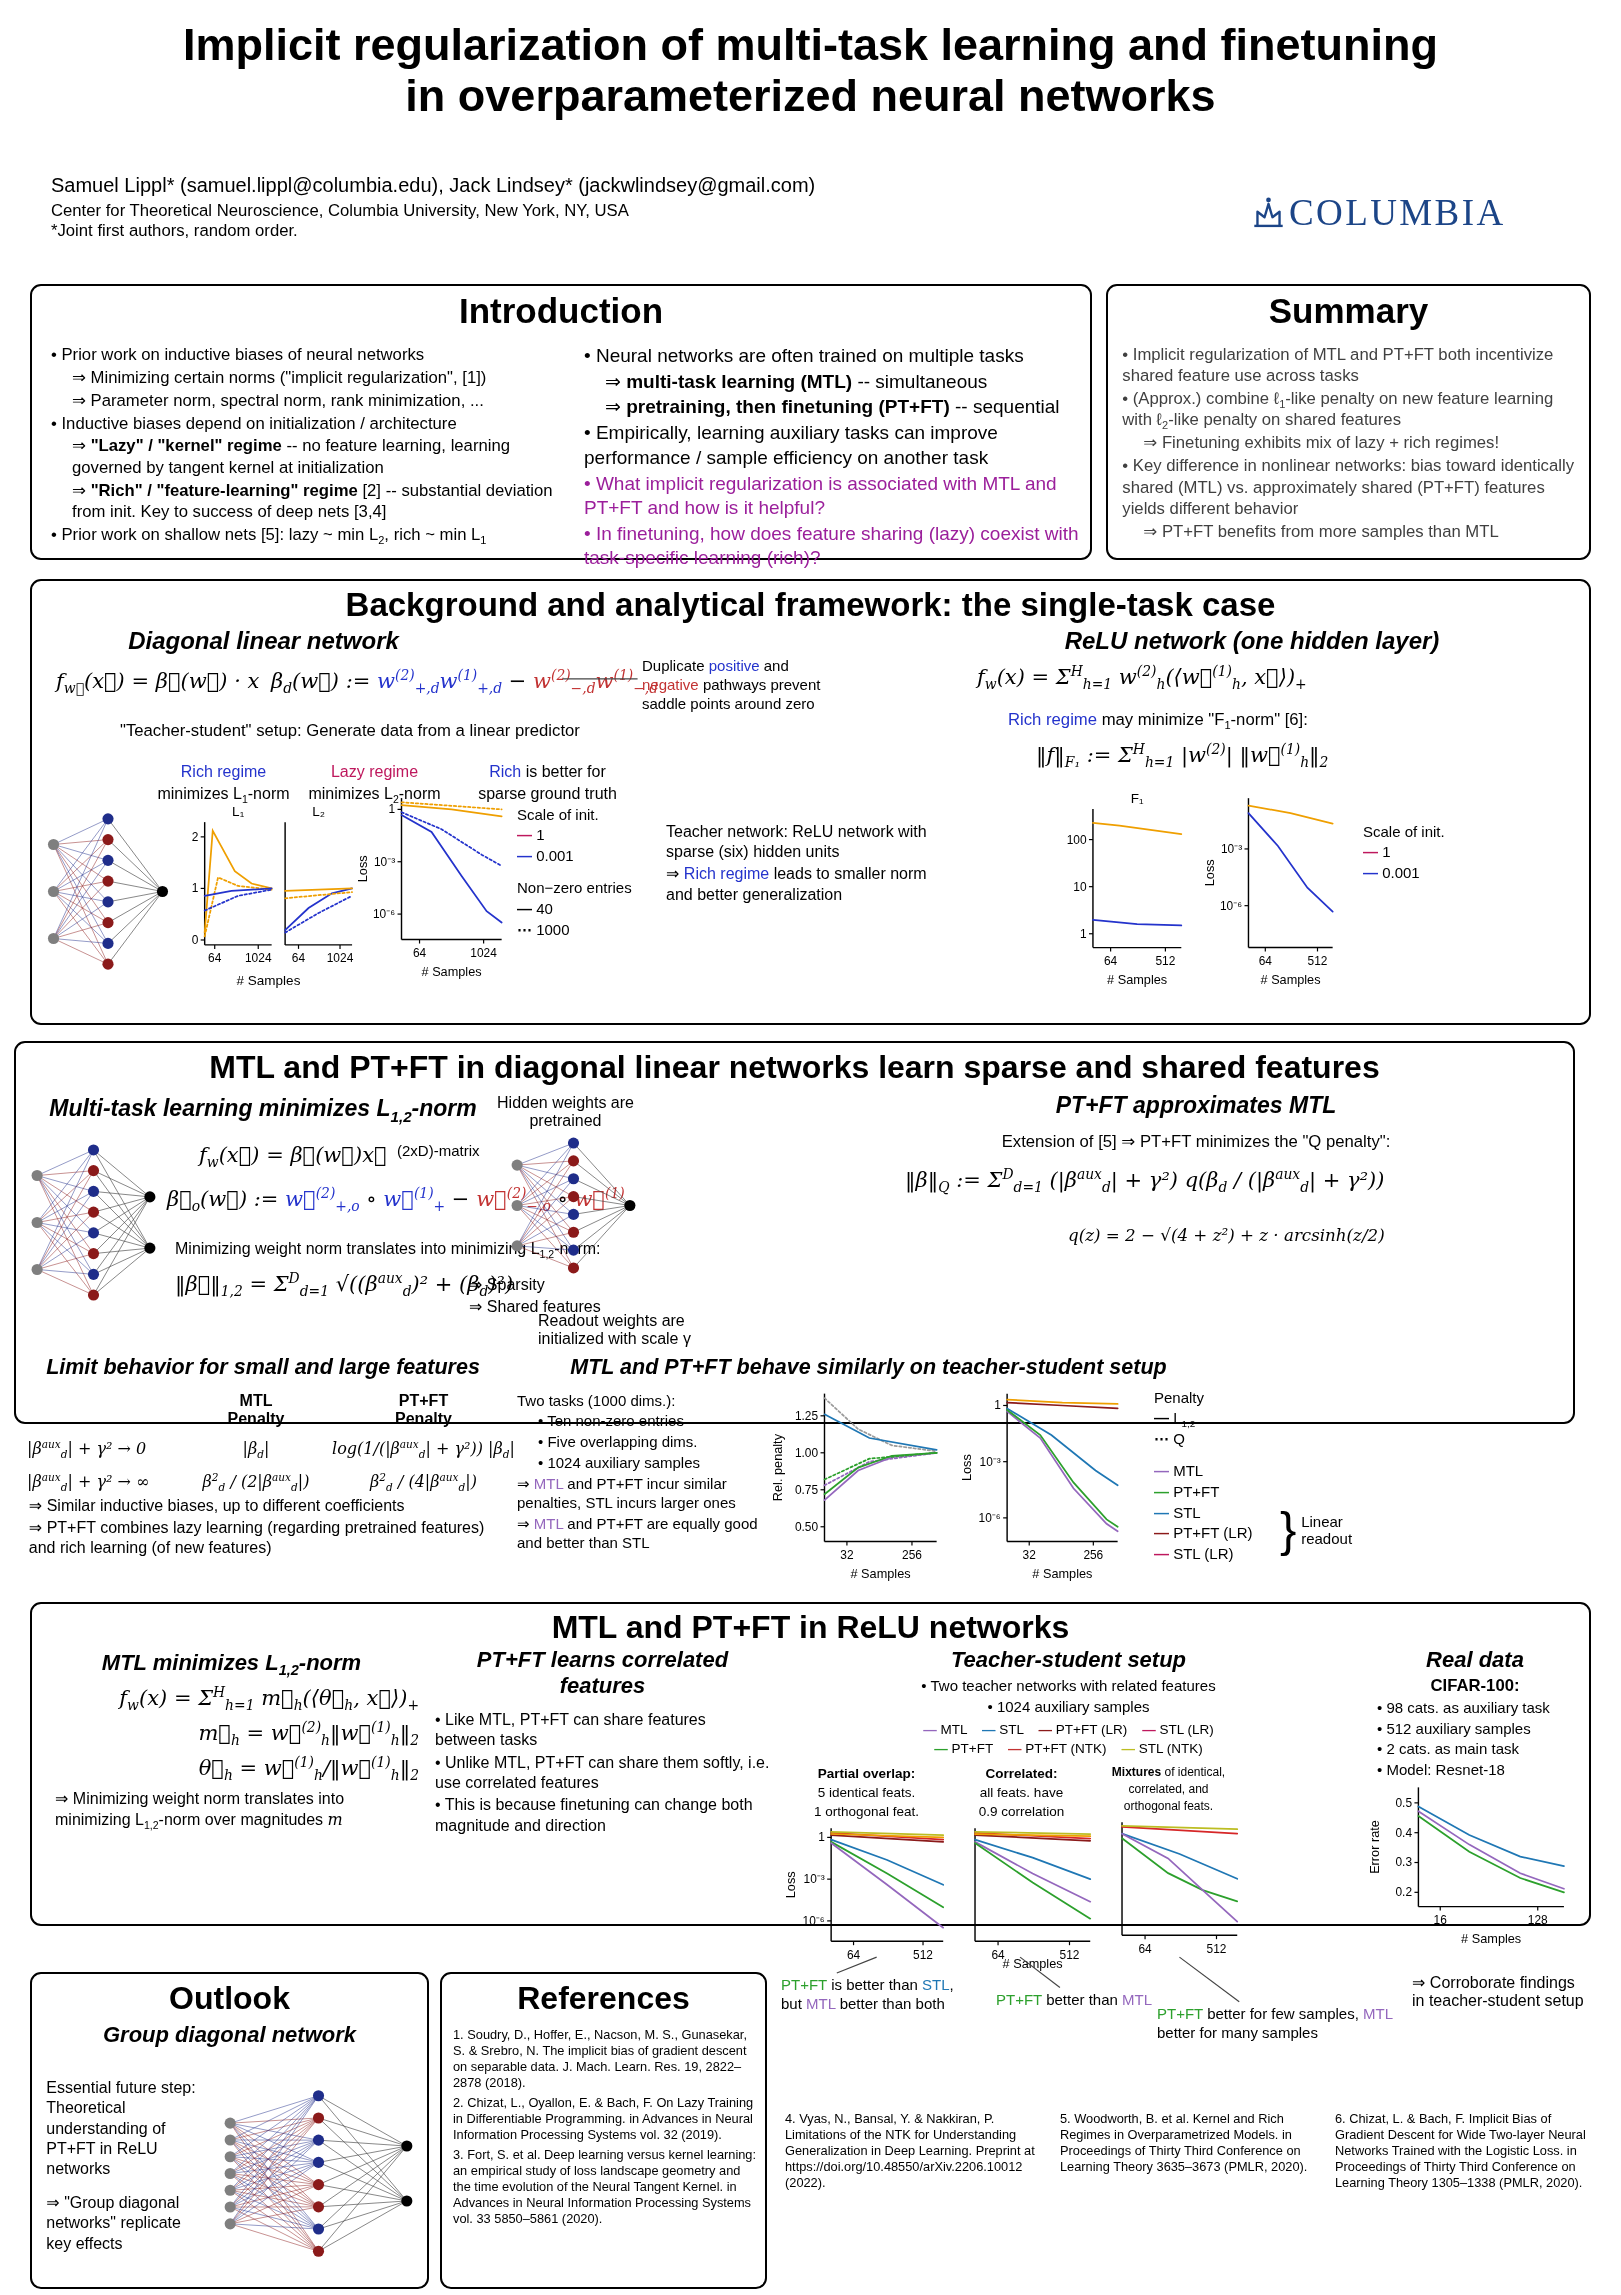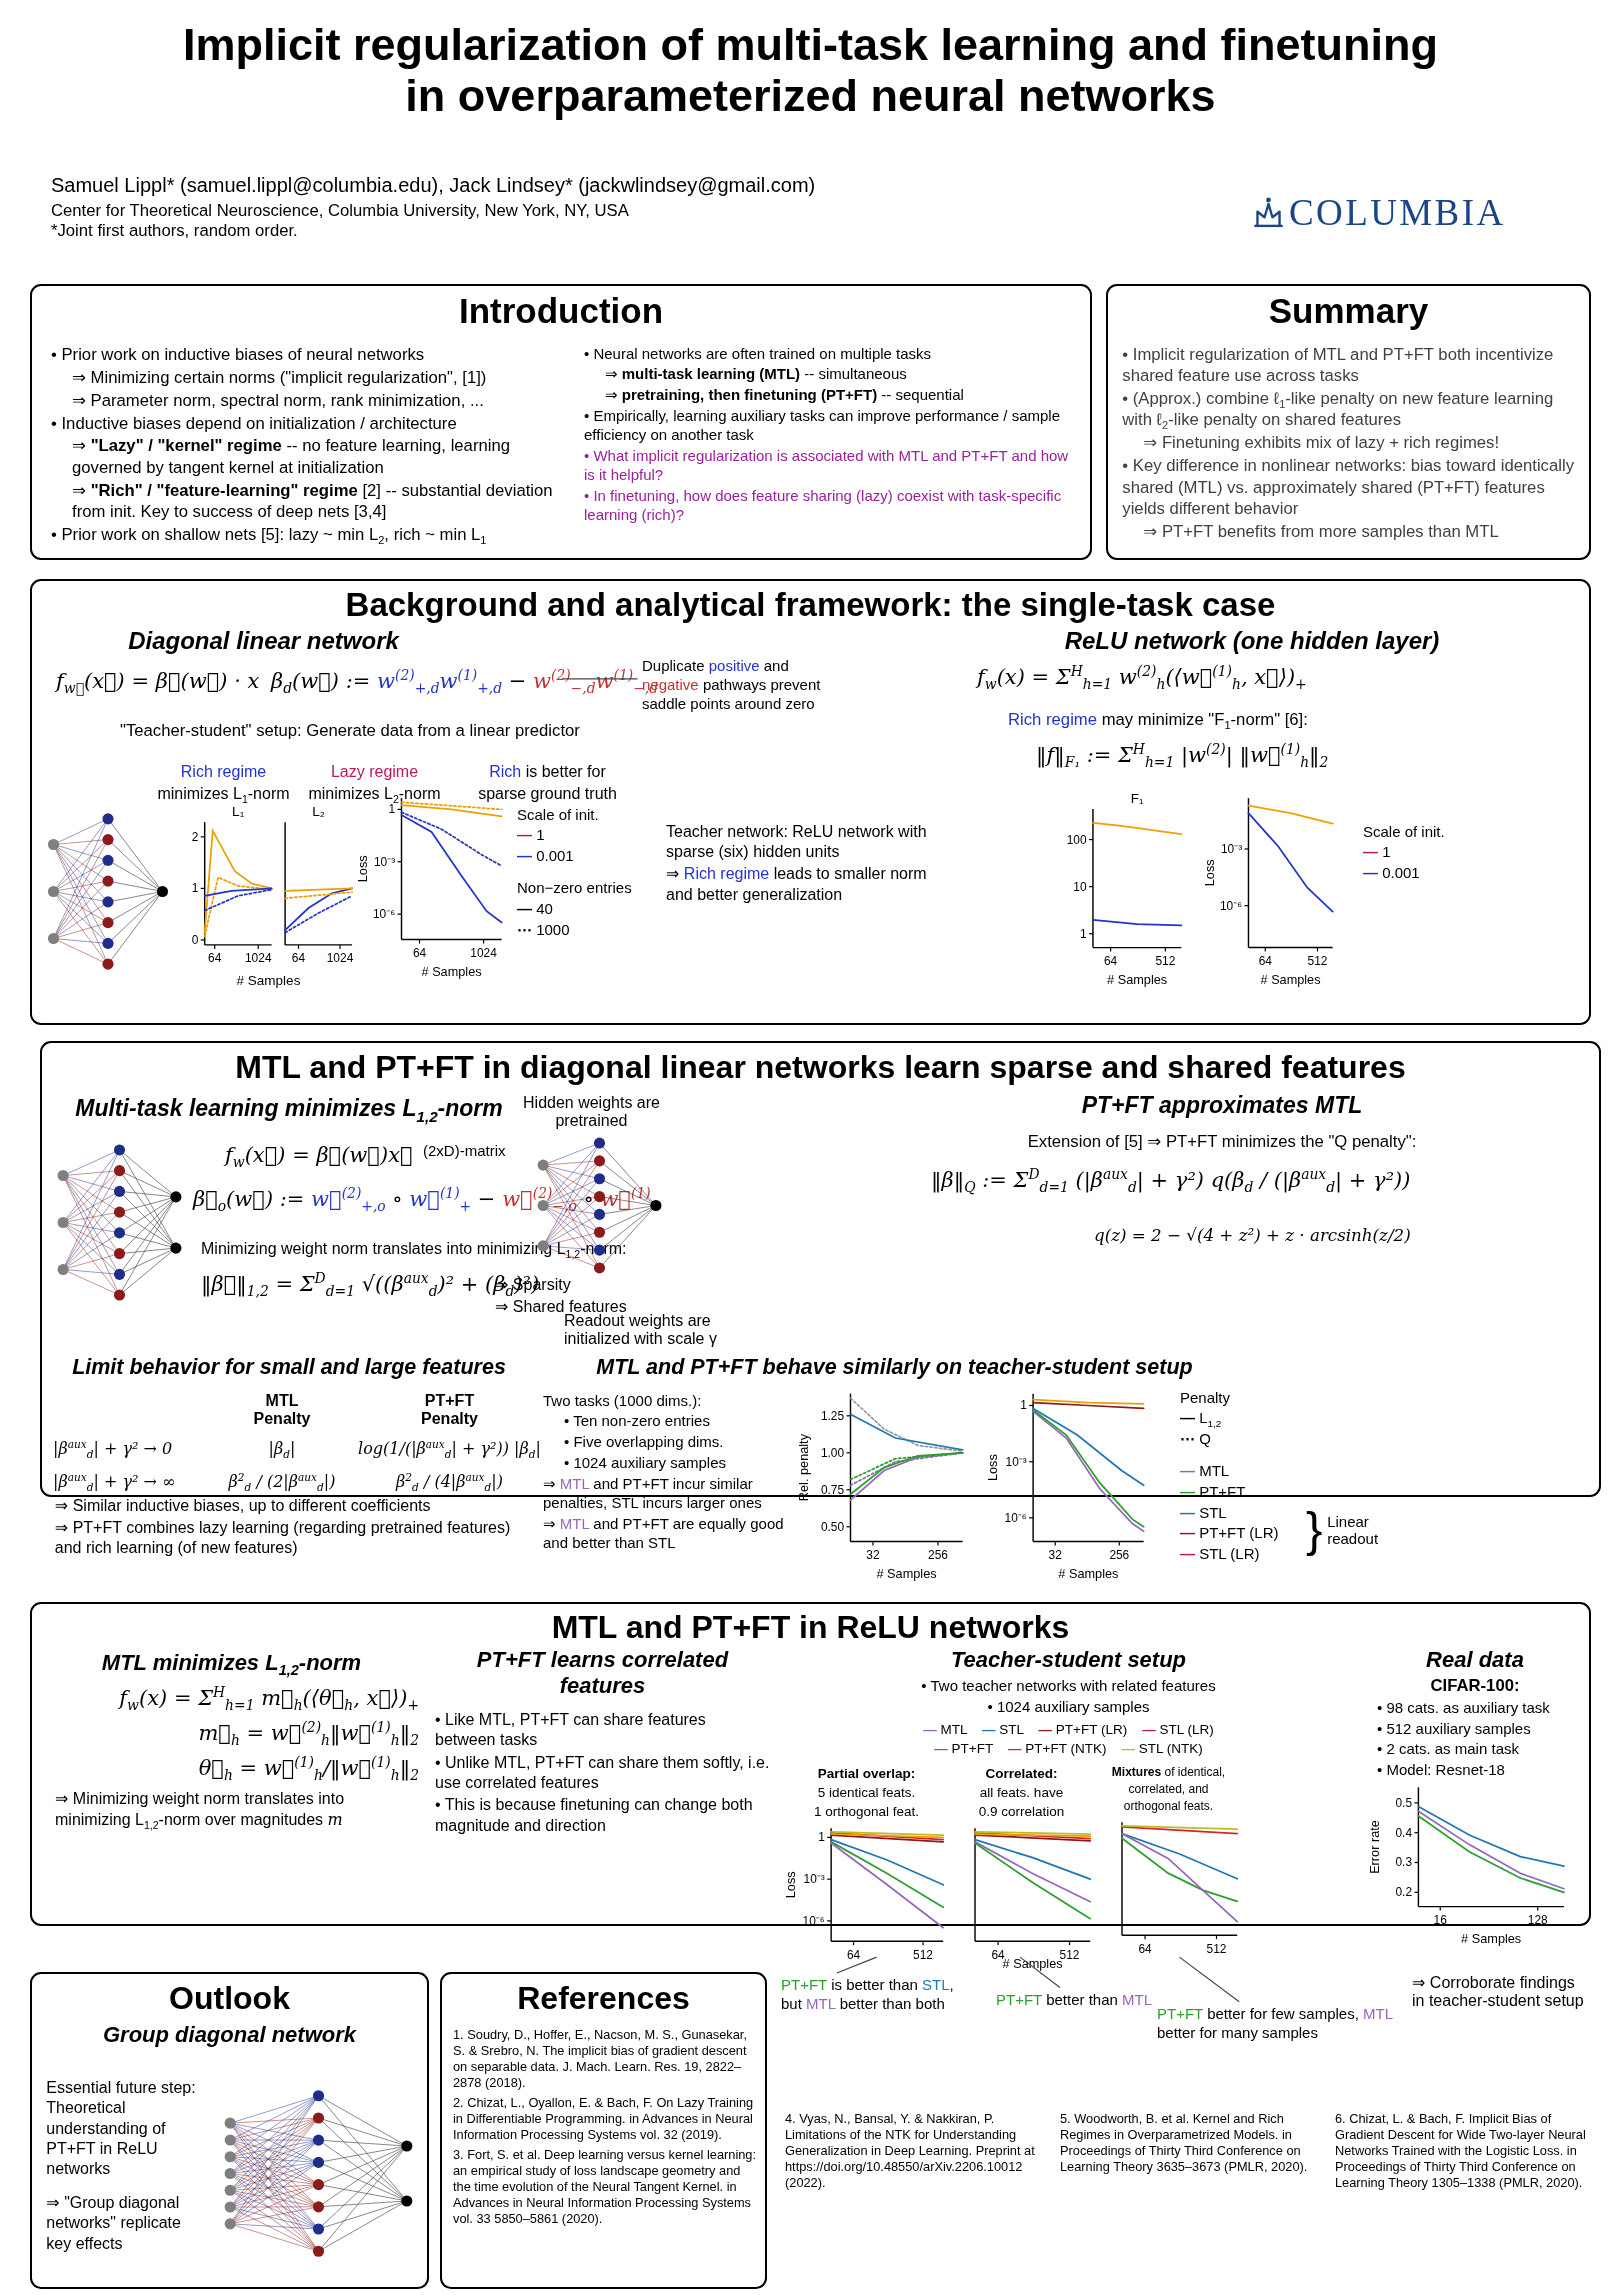--- a/index.html
+++ b/index.html
@@ -54,21 +54,21 @@
   <div class="sec-title" style="font-size:35px;margin-top:4.8px">Introduction</div>
   <div class="abs" style="left:19px;top:56px;width:513px;font-size:16.7px">
       <div class="ln "><span class="seg ">• Prior work on inductive biases of neural networks</span></div>
       <div class="ln ind"><span class="seg ">⇒ Minimizing certain norms ("implicit regularization", [1])</span></div>
       <div class="ln ind"><span class="seg ">⇒ Parameter norm, spectral norm, rank minimization, ...</span></div>
       <div class="ln "><span class="seg ">• Inductive biases depend on initialization / architecture</span></div>
       <div class="ln ind"><span class="seg ">⇒ </span><span class="seg b">"Lazy" / "kernel" regime</span><span class="seg "> -- no feature learning, learning governed by tangent kernel at initialization</span></div>
       <div class="ln ind"><span class="seg ">⇒ </span><span class="seg b">"Rich" / "feature-learning" regime</span><span class="seg "> [2] -- substantial deviation from init. Key to success of deep nets [3,4]</span></div>
       <div class="ln "><span class="seg ">• Prior work on shallow nets [5]: lazy ~ min L</span><span class="seg d">2</span><span class="seg ">, rich ~ min L</span><span class="seg d">1</span></div>
     </div>
-  <div class="abs" style="left:552px;top:56px;width:496px;font-size:15px">
+  <div class="abs" style="left:552px;top:56px;width:496px;font-size:19px">
       <div class="ln "><span class="seg ">• Neural networks are often trained on multiple tasks</span></div>
       <div class="ln ind"><span class="seg ">⇒ </span><span class="seg b">multi-task learning (MTL)</span><span class="seg "> -- simultaneous</span></div>
       <div class="ln ind"><span class="seg ">⇒ </span><span class="seg b">pretraining, then finetuning (PT+FT)</span><span class="seg "> -- sequential</span></div>
       <div class="ln "><span class="seg ">• Empirically, learning auxiliary tasks can improve performance / sample efficiency on another task</span></div>
       <div class="ln c-purple"><span class="seg ">• What implicit regularization is associated with MTL and PT+FT and how is it helpful?</span></div>
       <div class="ln c-purple"><span class="seg ">• In finetuning, how does feature sharing (lazy) coexist with task-specific learning (rich)?</span></div>
     </div>
 </div>
 
 <div class="box" style="left:1106px;top:284px;width:485px;height:276px">
@@ -262,21 +262,21 @@
         <text x="13" y="104" text-anchor="middle" font-size="16" transform="rotate(-90 13 104)">Loss</text>
         <text x="109" y="244" text-anchor="middle" font-size="16"># Samples</text>
       </svg></div>
   <div class="abs" style="left:1331px;top:239px;width:135px;font-size:15px">
       <div class="ln "><span class="seg ">Scale of init.</span></div>
       <div class="ln "><span class="seg b c-orange">— </span><span class="seg ">1</span></div>
       <div class="ln "><span class="seg b c-blue">— </span><span class="seg ">0.001</span></div>
     </div>
 </div>
 
-<div class="box" style="left:40px;top:1041px;width:1561px;height:456px">
+<div class="box" style="left:14px;top:1041px;width:1561px;height:383px">
   <div class="sec-title" style="font-size:32px;margin-top:6.4px">MTL and PT+FT in diagonal linear networks learn sparse and shared features</div>
   <div class="abs sub" style="left:32px;top:49px;width:430px;font-size:23px">
       <div class="ln ctr"><span class="seg ">Multi-task learning minimizes L</span><span class="seg d">1,2</span><span class="seg ">-norm</span></div>
     </div>
   <div class="abs" style="left:9.6px;top:94px"><svg width="135" height="171" viewBox="0 0 170 215">
         <line x1="14" y1="48.37499999999999" x2="85" y2="16.125" stroke="#1f2d8a" stroke-width="1" opacity="0.6"></line>
         <line x1="14" y1="48.37499999999999" x2="85" y2="42.23214285714286" stroke="#8b1a1a" stroke-width="1" opacity="0.6"></line>
         <line x1="14" y1="48.37499999999999" x2="85" y2="68.33928571428572" stroke="#1f2d8a" stroke-width="1" opacity="0.6"></line>
         <line x1="14" y1="48.37499999999999" x2="85" y2="94.44642857142857" stroke="#8b1a1a" stroke-width="1" opacity="0.6"></line>
         <line x1="14" y1="48.37499999999999" x2="85" y2="120.55357142857143" stroke="#1f2d8a" stroke-width="1" opacity="0.6"></line>

